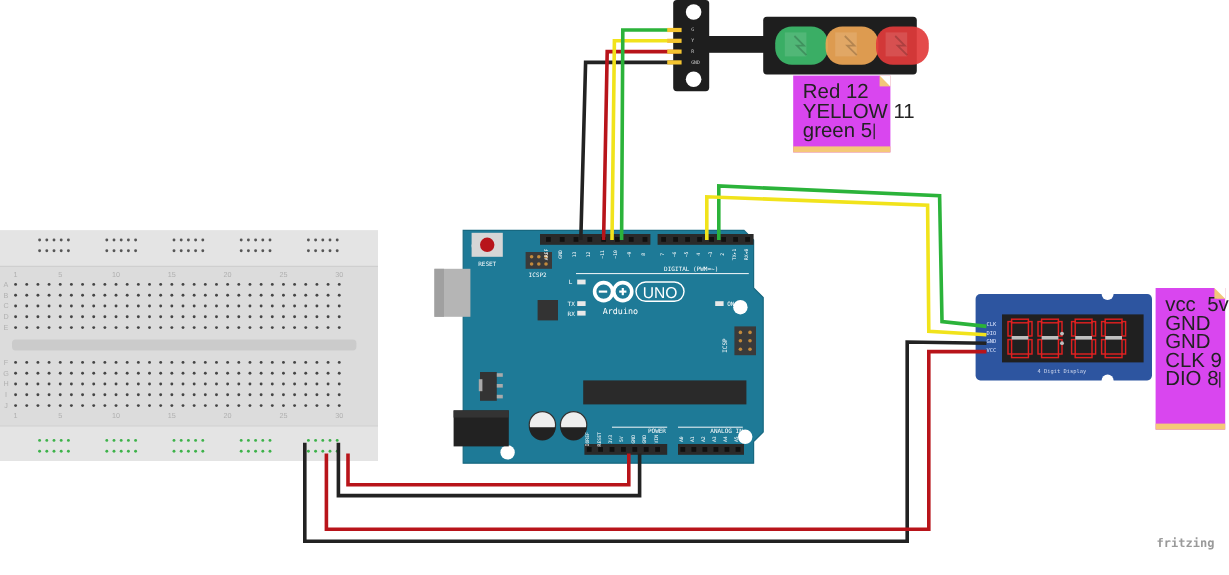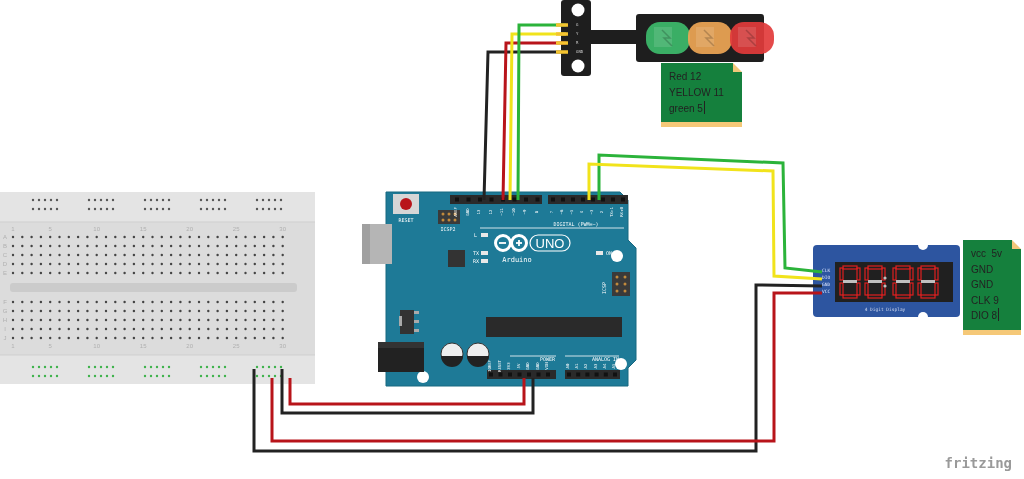--- a/index.html
+++ b/index.html
@@ -1,23 +1,23 @@
 <!DOCTYPE html>
 <html><head>
 <meta charset="utf-8">
 <style>
   html, body { margin:0; padding:0; background:#ffffff; }
   body { width:1024px; height:479px; position:relative; overflow:hidden; font-family:"Liberation Sans", sans-serif; }
   #canvas { position:absolute; left:0; top:0; width:1024px; height:479px; }
-  .note { position:absolute; background:#15803d; color:#222; font-family:"Liberation Sans", sans-serif; font-size:10px; line-height:16px; padding:6px 8px 10px 8px; box-sizing:border-box; }
+  .note { position:absolute; background:#d946ef; color:#222; font-family:"Liberation Sans", sans-serif; font-size:17px; line-height:16px; padding:6px 8px 10px 8px; box-sizing:border-box; }
   .note .line { display:block; white-space:pre; }
   .note .fold { position:absolute; right:0; top:0; width:0; height:0; border-style:solid; border-width:0 9px 9px 0; border-color:transparent #ffffff #f2c77a transparent; }
   .note .bottom-band { position:absolute; left:0; right:0; bottom:0; height:5px; background:#f5c878; }
   .caret { display:inline-block; width:1px; height:13px; background:#222; vertical-align:-2px; margin-left:1px; }
-  #fritzing-logo { position:absolute; right:12px; bottom:8px; font-family:"DejaVu Sans Mono", monospace; font-size:14px; color:#9a9a9a; font-weight:bold; }
+  #fritzing-logo { position:absolute; right:12px; bottom:20px; font-family:"DejaVu Sans Mono", monospace; font-size:10px; color:#9a9a9a; font-weight:bold; }
 </style>
 </head>
 <body>
 
 <svg id="canvas" viewBox="0 0 1024 479" xmlns="http://www.w3.org/2000/svg">
 
   <g>
     <rect x="0" y="192" width="315" height="192" fill="#dcdcdc"></rect>
     <rect x="0" y="192" width="315" height="30" fill="#e4e4e4"></rect>
     <line x1="0" y1="222" x2="315" y2="222" stroke="#cfcfcf" stroke-width="1"></line>
@@ -713,21 +713,21 @@
 </svg>
 
 <div class="note" style="left:661px; top:63px; width:81px; height:64px;">
   <span class="fold"></span>
   <span class="line">Red 12</span>
   <span class="line">YELLOW 11</span>
   <span class="line"><span>green 5</span><span class="caret"></span></span>
   <span class="bottom-band"></span>
 </div>
 
-<div class="note" style="left:963px; top:240px; width:58px; height:95px; line-height:15.5px;">
+<div class="note" style="left:963px; top:240px; width:58px; height:118px; line-height:15.5px;">
   <span class="fold"></span>
   <span class="line">vcc  5v</span>
   <span class="line">GND</span>
   <span class="line">GND</span>
   <span class="line">CLK 9</span>
   <span class="line"><span>DIO 8</span><span class="caret"></span></span>
   <span class="bottom-band"></span>
 </div>
 
 <div id="fritzing-logo">fritzing</div>

